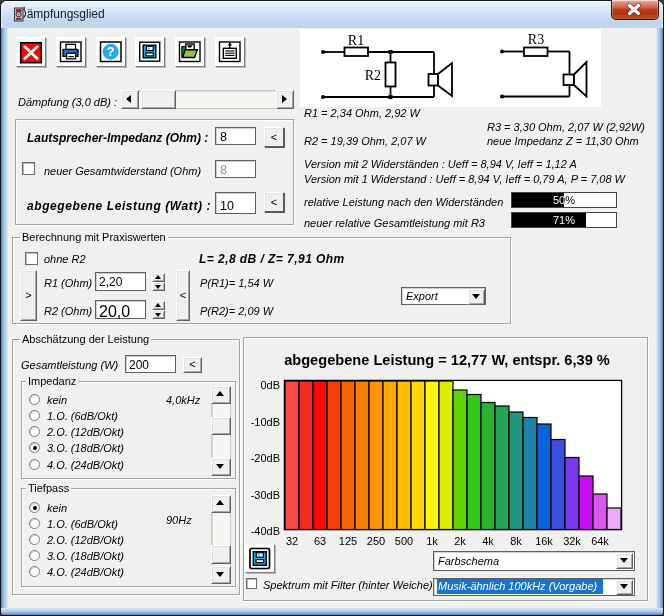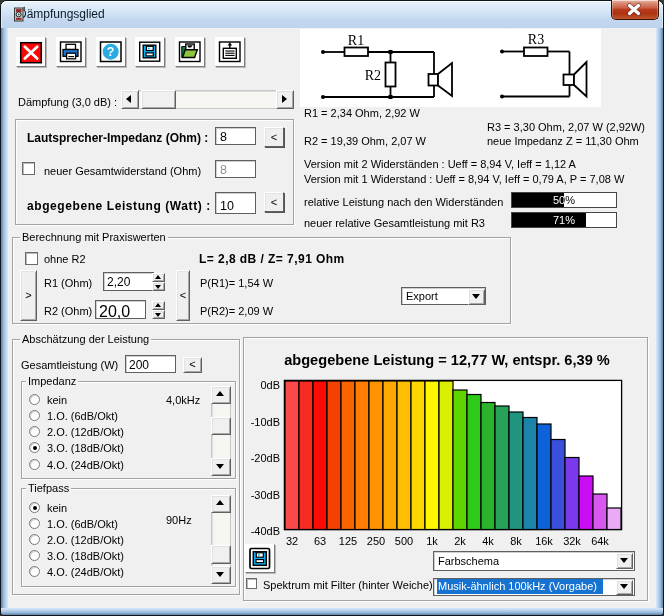--- a/index.html
+++ b/index.html
@@ -16,21 +16,21 @@
 #bbottom{position:absolute;left:1px;top:608px;width:662px;height:7px;border-radius:0 0 2px 2px;
  background:linear-gradient(180deg,#d8e8f8 0%,#c7dcf3 20%,#a3c2e2 55%,#7fa0c5 82%,#5c7ca3 100%);}
 #client{position:absolute;left:8px;top:28px;width:648px;height:580px;background:#F0F0F0;}
 #title-text{position:absolute;left:18px;top:7px;font-size:12px;color:#0d1b2a;}
 
 #closebtn{position:absolute;left:611px;top:0px;width:46px;height:19px;border-radius:0 0 5px 5px;
  border:1px solid #3c0f05;border-top:none;
  background:linear-gradient(#edb6a7 0%,#d88a72 18%,#cc6248 40%,#b83c1d 50%,#ad330f 70%,#c0552d 100%);
  box-shadow:inset 0 1px 0 rgba(255,255,255,.55), inset 1px 0 0 rgba(255,255,255,.25), inset -1px 0 0 rgba(255,255,255,.25);}
 
-.t{position:absolute;font-size:11px;color:#000;white-space:nowrap;}
+.t{position:absolute;font-size:11px;color:#000;white-space:nowrap;font-style:italic;}
 .b{font-weight:bold;font-size:12px;}
 
 .btn{position:absolute;background:#EFEFEF;border:1px solid;border-color:#FFF #606060 #606060 #FFF;
  box-shadow:inset 1px 1px 0 #E3E3E3, inset -1px -1px 0 #A8A8A8;
  font-size:11px;text-align:center;color:#000;}
 
 .tbtn{position:absolute;width:28px;height:28px;background:#FCFCFC;border:1px solid;
  border-color:#FFF #7d7d7d #7d7d7d #FFF;box-shadow:1px 1px 0 #b9b9b9, inset 1px 1px 0 #fff;}
 
 .edit{position:absolute;background:#fff;border:1px solid #5f5f5f;
@@ -178,21 +178,21 @@
     </div>
   </div>
 
 <div class="gb" style="left:12px;top:237px;width:497px;height:85px"></div>
 <div class="gbt" style="left:20px;top:231px">Berechnung mit Praxiswerten</div>
 <div class="chk" style="left:25px;top:252px"></div>
 <div class="t" style="left:44px;top:253px">ohne R2</div>
 <div class="t b" style="left:199px;top:252px;letter-spacing:0.45px">L= 2,8 dB / Z= 7,91 Ohm</div>
 <div class="btn" style="left:20px;top:270px;width:15px;height:49px;line-height:49px">&gt;</div>
 <div class="t" style="left:44px;top:277px">R1 (Ohm)</div>
-<div class="edit" style="left:103px;top:272px;width:46px;height:15px;font-size:12px">2,20</div>
+<div class="edit" style="left:95px;top:272px;width:46px;height:15px;font-size:12px">2,20</div>
 <div class="sbtn" style="left:152px;top:273px;width:11px;height:7px"></div>
 <div class="tri tu s" style="left:155px;top:275px"></div>
 <div class="sbtn" style="left:152px;top:282px;width:11px;height:7px"></div>
 <div class="tri td s" style="left:155px;top:285px"></div>
 <div class="t" style="left:44px;top:305px">R2 (Ohm)</div>
 <div class="edit" style="left:95px;top:300px;width:46px;height:15px;font-size:16px">20,0</div>
 <div class="sbtn" style="left:152px;top:301px;width:11px;height:7px"></div>
 <div class="tri tu s" style="left:155px;top:303px"></div>
 <div class="sbtn" style="left:152px;top:310px;width:11px;height:7px"></div>
 <div class="tri td s" style="left:155px;top:313px"></div>

